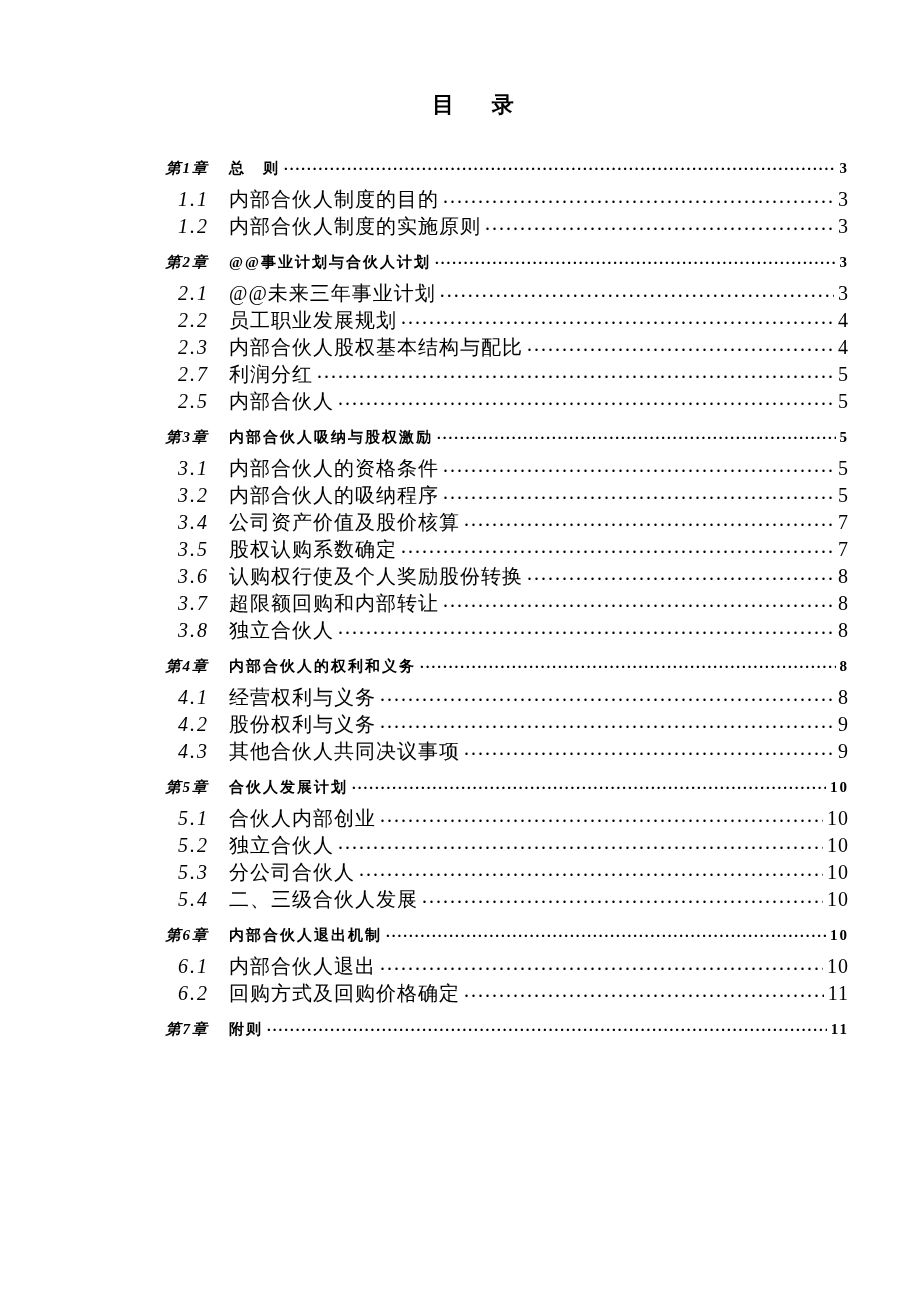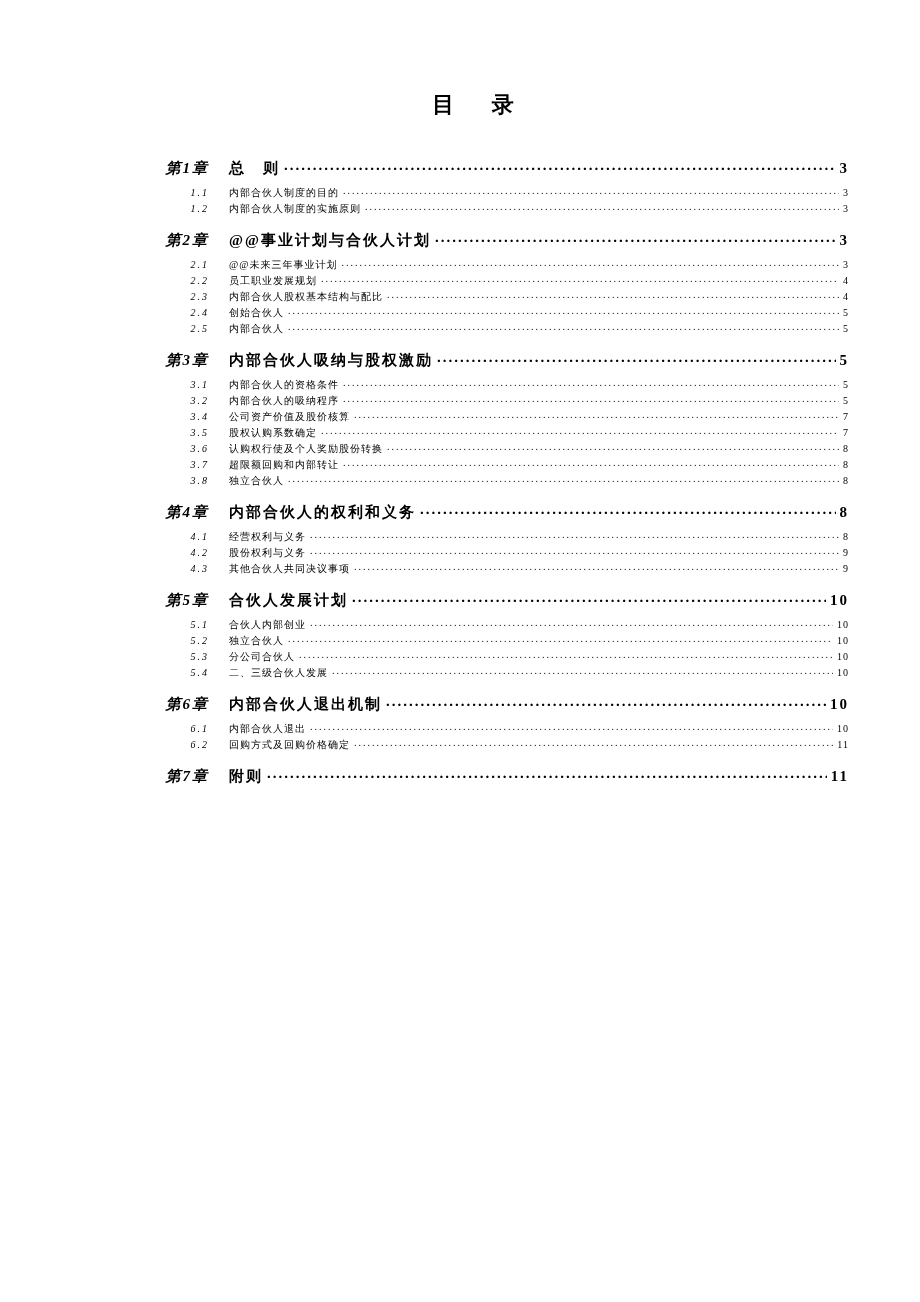--- a/index.html
+++ b/index.html
@@ -34,21 +34,21 @@
     margin-top: 16px;
     margin-bottom: 10px;
     font-weight: bold;
     font-size: 15px;
     letter-spacing: 2px;
   }
   .sub-row {
     display: flex;
     align-items: baseline;
     margin: 4px 0 4px 0;
-    font-size: 10px;
+    font-size: 20px;
     letter-spacing: 1px;
   }
   .num-col {
     width: 96px;
     text-align: right;
     padding-right: 20px;
     white-space: nowrap;
     font-family: "SimSun", "宋体", serif;
     font-style: italic;
   }
@@ -120,22 +120,22 @@
         <span class="dots"></span>
         <span class="page-col">4</span>
       </div>
       <div class="sub-row">
         <span class="num-col">2.3</span>
         <span class="text-col">内部合伙人股权基本结构与配比</span>
         <span class="dots"></span>
         <span class="page-col">4</span>
       </div>
       <div class="sub-row">
-        <span class="num-col">2.4</span>
-        <span class="text-col">创始合伙人</span>
+        <span class="num-col">2.7</span>
+        <span class="text-col">利润分红</span>
         <span class="dots"></span>
         <span class="page-col">5</span>
       </div>
       <div class="sub-row">
         <span class="num-col">2.5</span>
         <span class="text-col">内部合伙人</span>
         <span class="dots"></span>
         <span class="page-col">5</span>
       </div>
       <div class="chapter-row">

